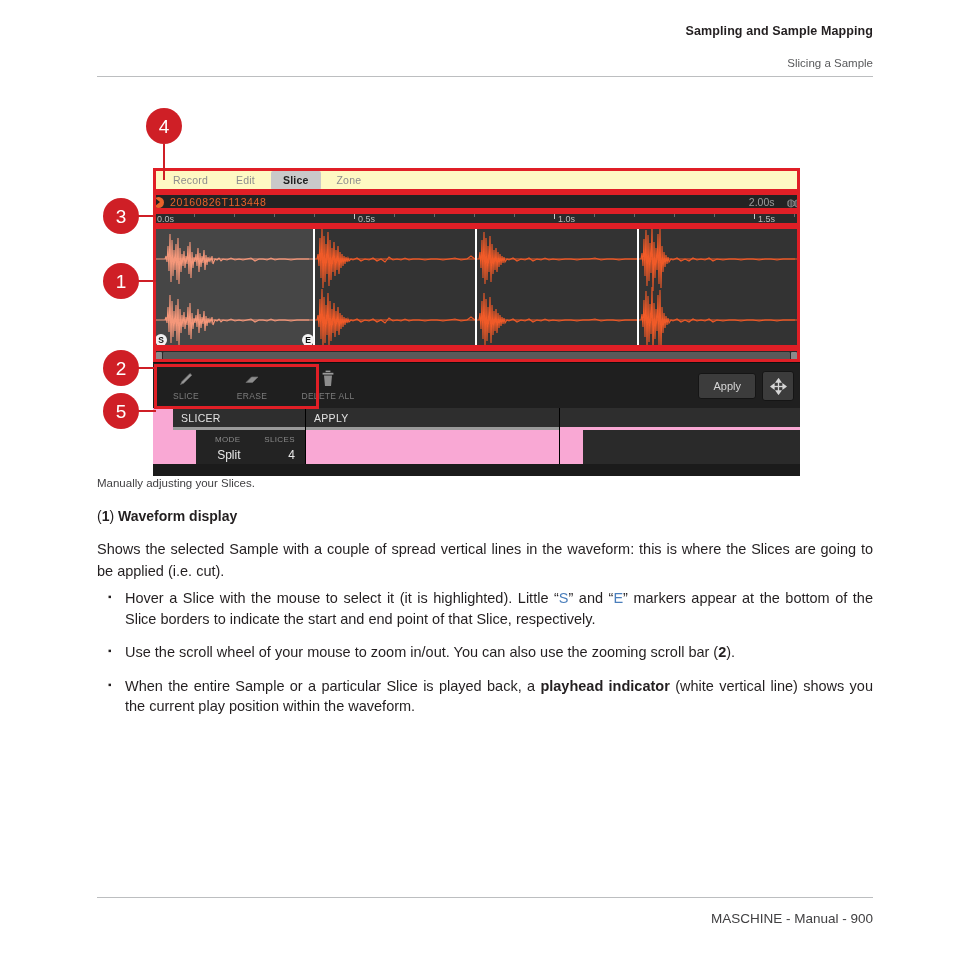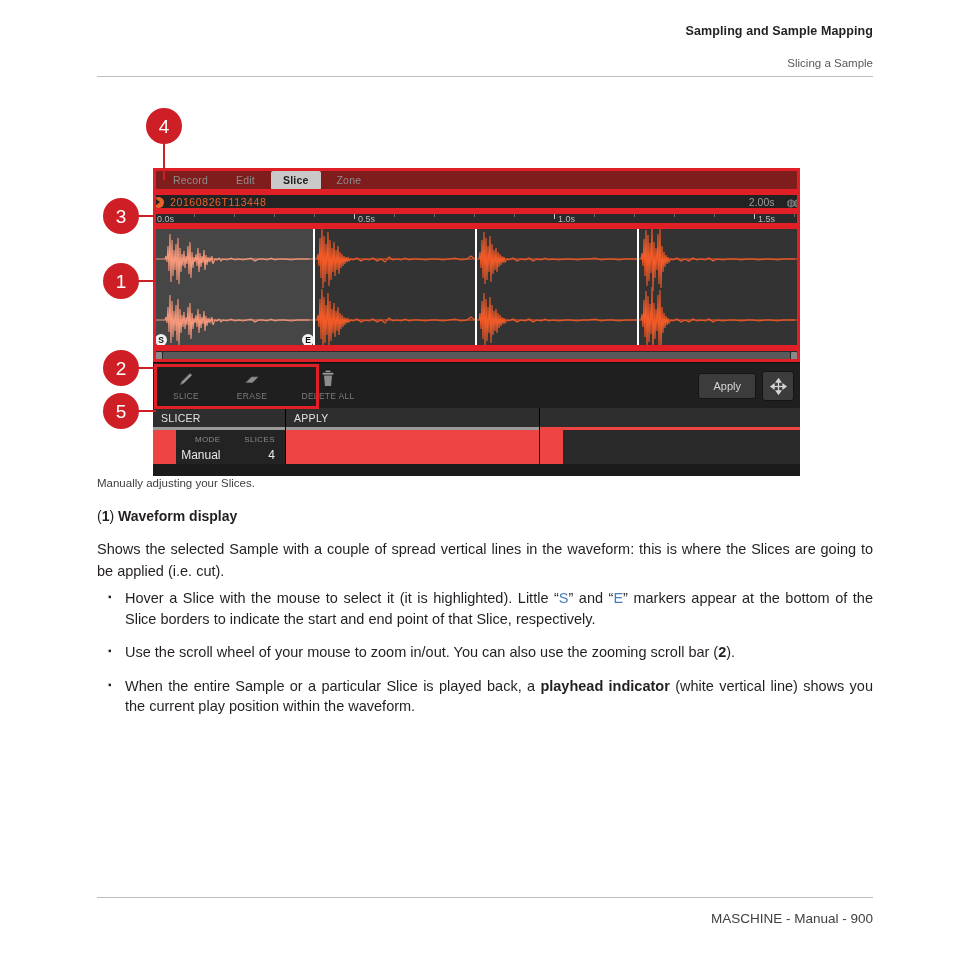--- a/index.html
+++ b/index.html
@@ -81,21 +81,21 @@
     left: 56px; top: 60px;
     width: 647px; height: 308px;
     background: #1b1b1b;
     font-family: "Liberation Sans", sans-serif;
     overflow: hidden;
   }
 
   
   .tabbar {
     height: 24px;
-    background: #7f1d1d;
+    background: #fef9c3;
     display: flex;
     align-items: center;
     padding-left: 8px;
     gap: 4px;
   }
   .tab {
     font-size: 10.5px;
     color: #8d8d8d;
     padding: 3px 12px 4px;
     border-radius: 2px;
@@ -275,21 +275,21 @@
   }
   .btn-move {
     background: #3c3c3c;
     border: 1px solid #151515;
     border-radius: 3px;
     width: 30px; height: 28px;
     display: flex; align-items: center; justify-content: center;
   }
 
   
-  .paramarea { display: flex; height: 56px; background: #ef4444; }
+  .paramarea { display: flex; height: 56px; background: #f9a8d4; padding-left: 20px; }
   .pgroup {
     border-right: 1px solid #000000;
     display: flex;
     flex-direction: column;
   }
   .pgroup.g1 { width: 132px; }
   .pgroup.g2 { width: 253px; }
   .pgroup.g3 { flex: 1; border-right: none; }
   .pg-title {
     height: 19px;
@@ -536,21 +536,21 @@
       </div>
     </div>
 
     <div class="paramarea">
       <div class="pgroup g1">
         <div class="pg-title">SLICER</div>
         <div class="pg-bar"></div>
         <div class="pg-body">
           <div class="pcell">
             <span class="p-lbl">MODE</span>
-            <span class="p-val">Manual</span>
+            <span class="p-val">Split</span>
           </div>
           <div class="pcell">
             <span class="p-lbl">SLICES</span>
             <span class="p-val">4</span>
           </div>
         </div>
       </div>
 
       <div class="pgroup g2">
         <div class="pg-title">APPLY</div>

